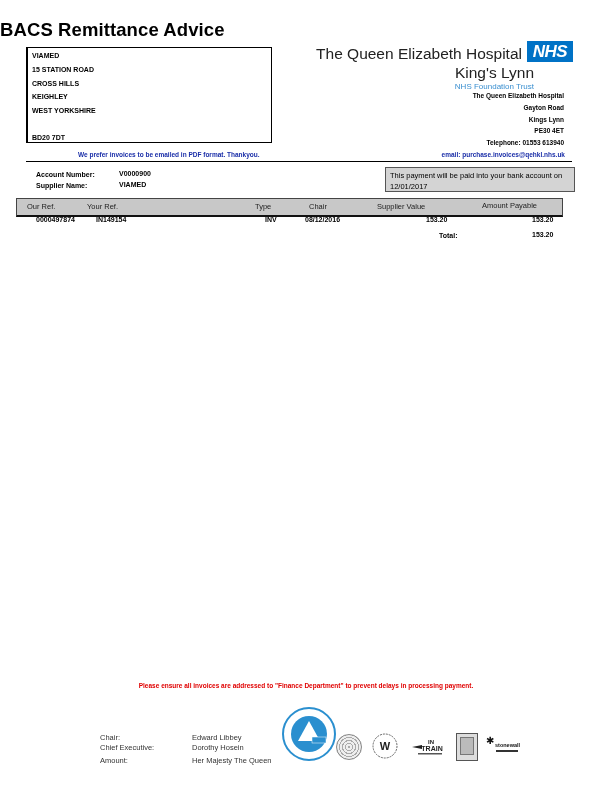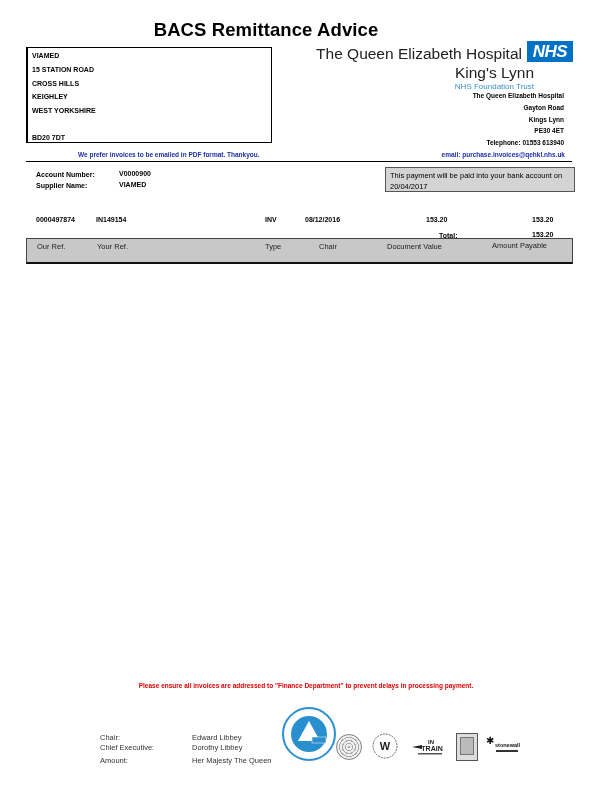--- a/index.html
+++ b/index.html
@@ -1,35 +1,35 @@
 <!DOCTYPE html>
 <html><head>
 <meta charset="utf-8">
 <style>
   html, body { margin:0; padding:0; background:#ffffff; }
   body { width:612px; height:792px; position:relative; overflow:hidden;
          font-family:"Liberation Sans", sans-serif; color:#000; }
   .abs { position:absolute; }
-  .title { left:0; width:532px; top:19px; text-align:center; font-size:18.5px; font-weight:bold; letter-spacing:0.1px; }
+  .title { left:0; width:532px; top:19px; font-size:18.5px; font-weight:bold; letter-spacing:0.1px; }
   .addr-box { left:26px; top:47px; width:246px; height:96px; border:1px solid #000; border-left:2px solid #000; box-sizing:border-box; }
   .addr-line { position:absolute; left:4px; font-size:7px; font-weight:bold; }
   .hosp-name { right:42px; top:45px; font-size:15.5px; color:#222; white-space:nowrap; }
   .nhs-logo { left:527px; top:41px; width:46px; height:21px; background:#0072c6; color:#fff;
               font-weight:bold; font-style:italic; font-size:17px; line-height:21px; text-align:center; letter-spacing:-0.5px; }
   .kings { right:78px; top:64px; font-size:15.5px; color:#222; }
   .trust { right:78px; top:82px; font-size:8px; color:#3a8fd0; }
   .hosp-addr { right:48px; font-size:6.5px; font-weight:bold; text-align:right; white-space:nowrap; }
   .prefer { left:78px; top:151px; font-size:6.5px; font-weight:bold; color:#1a2ea8; }
   .email { right:47px; top:151px; font-size:6.5px; font-weight:bold; color:#1a2ea8; }
   .rule { left:26px; top:161px; width:546px; height:1px; background:#000; }
   .acc-label { left:36px; font-size:7px; font-weight:bold; }
   .acc-val { left:119px; font-size:7px; font-weight:bold; }
   .pay-box { left:385px; top:167px; width:190px; height:25px; background:#d4d4d4; border:1px solid #555; box-sizing:border-box;
              font-size:7.5px; padding:2px 4px; line-height:11px; }
-  .thead { left:26px; top:198px; width:547px; height:26px; background:#c8c8c8; border:1px solid #444; border-bottom:2px solid #111; box-sizing:border-box;margin-top:40px; }
+  .thead { left:16px; top:198px; width:547px; height:19px; background:#c8c8c8; border:1px solid #444; border-bottom:2px solid #111; box-sizing:border-box; }
   .th { position:absolute; top:3px; font-size:7.5px; color:#222; white-space:nowrap; }
   .td { position:absolute; font-size:7px; font-weight:bold; white-space:nowrap; }
   .notice { left:0; width:612px; top:682px; text-align:center; font-size:6.5px; font-weight:bold; color:#e00000; }
   .foot-lbl { font-size:7.5px; color:#333; }
   .seal { border-radius:50%; }
 </style>
 </head>
 <body>
 
 <div class="abs title">BACS Remittance Advice</div>
@@ -56,48 +56,48 @@
 
 <div class="abs prefer">We prefer invoices to be emailed in PDF format. Thankyou.</div>
 <div class="abs email">email: purchase.invoices@qehkl.nhs.uk</div>
 <div class="abs rule"></div>
 
 <div class="abs acc-label" style="top:171px">Account Number:</div>
 <div class="abs acc-val" style="top:170px">V0000900</div>
 <div class="abs acc-label" style="top:182px">Supplier Name:</div>
 <div class="abs acc-val" style="top:181px">VIAMED</div>
 
-<div class="abs pay-box">This payment will be paid into your bank account on 20/04/2017</div>
+<div class="abs pay-box">This payment will be paid into your bank account on 12/01/2017</div>
 
 <div class="abs thead">
   <span class="th" style="left:10px">Our Ref.</span>
   <span class="th" style="left:70px">Your Ref.</span>
   <span class="th" style="left:238px">Type</span>
   <span class="th" style="left:292px">Chair</span>
-  <span class="th" style="left:360px">Document Value</span>
+  <span class="th" style="left:360px">Supplier Value</span>
   <span class="th" style="left:465px; top:2px">Amount Payable</span>
 </div>
 
 <div class="abs" style="left:0; top:216px; width:612px; height:12px">
   <span class="td" style="left:36px">0000497874</span>
   <span class="td" style="left:96px">IN149154</span>
   <span class="td" style="left:265px">INV</span>
   <span class="td" style="left:305px">08/12/2016</span>
   <span class="td" style="left:426px">153.20</span>
   <span class="td" style="left:532px">153.20</span>
 </div>
 <div class="abs td" style="left:439px; top:232px">Total:</div>
 <div class="abs td" style="left:532px; top:231px">153.20</div>
 
 <div class="abs notice">Please ensure all invoices are addressed to "Finance Department" to prevent delays in processing payment.</div>
 
 <div class="abs foot-lbl" style="left:100px; top:733px">Chair:</div>
 <div class="abs foot-lbl" style="left:192px; top:733px">Edward Libbey</div>
 <div class="abs foot-lbl" style="left:100px; top:743px">Chief Executive:</div>
-<div class="abs foot-lbl" style="left:192px; top:743px">Dorothy Libbey</div>
+<div class="abs foot-lbl" style="left:192px; top:743px">Dorothy Hosein</div>
 <div class="abs foot-lbl" style="left:100px; top:756px">Amount:</div>
 <div class="abs foot-lbl" style="left:192px; top:756px">Her Majesty The Queen</div>
 
 <div class="abs" style="left:282px; top:707px; width:54px; height:54px">
   <svg width="54" height="54" viewBox="0 0 54 54">
     <circle cx="27" cy="27" r="26" fill="#fff" stroke="#2a8fcf" stroke-width="2"></circle>
     <circle cx="27" cy="27" r="18" fill="#2a8fcf"></circle>
     <polygon points="27,14 38,34 16,34" fill="#fff"></polygon>
     <rect x="30" y="30" width="14" height="6" fill="#2a8fcf" stroke="#fff" stroke-width="0.5"></rect>
   </svg>

